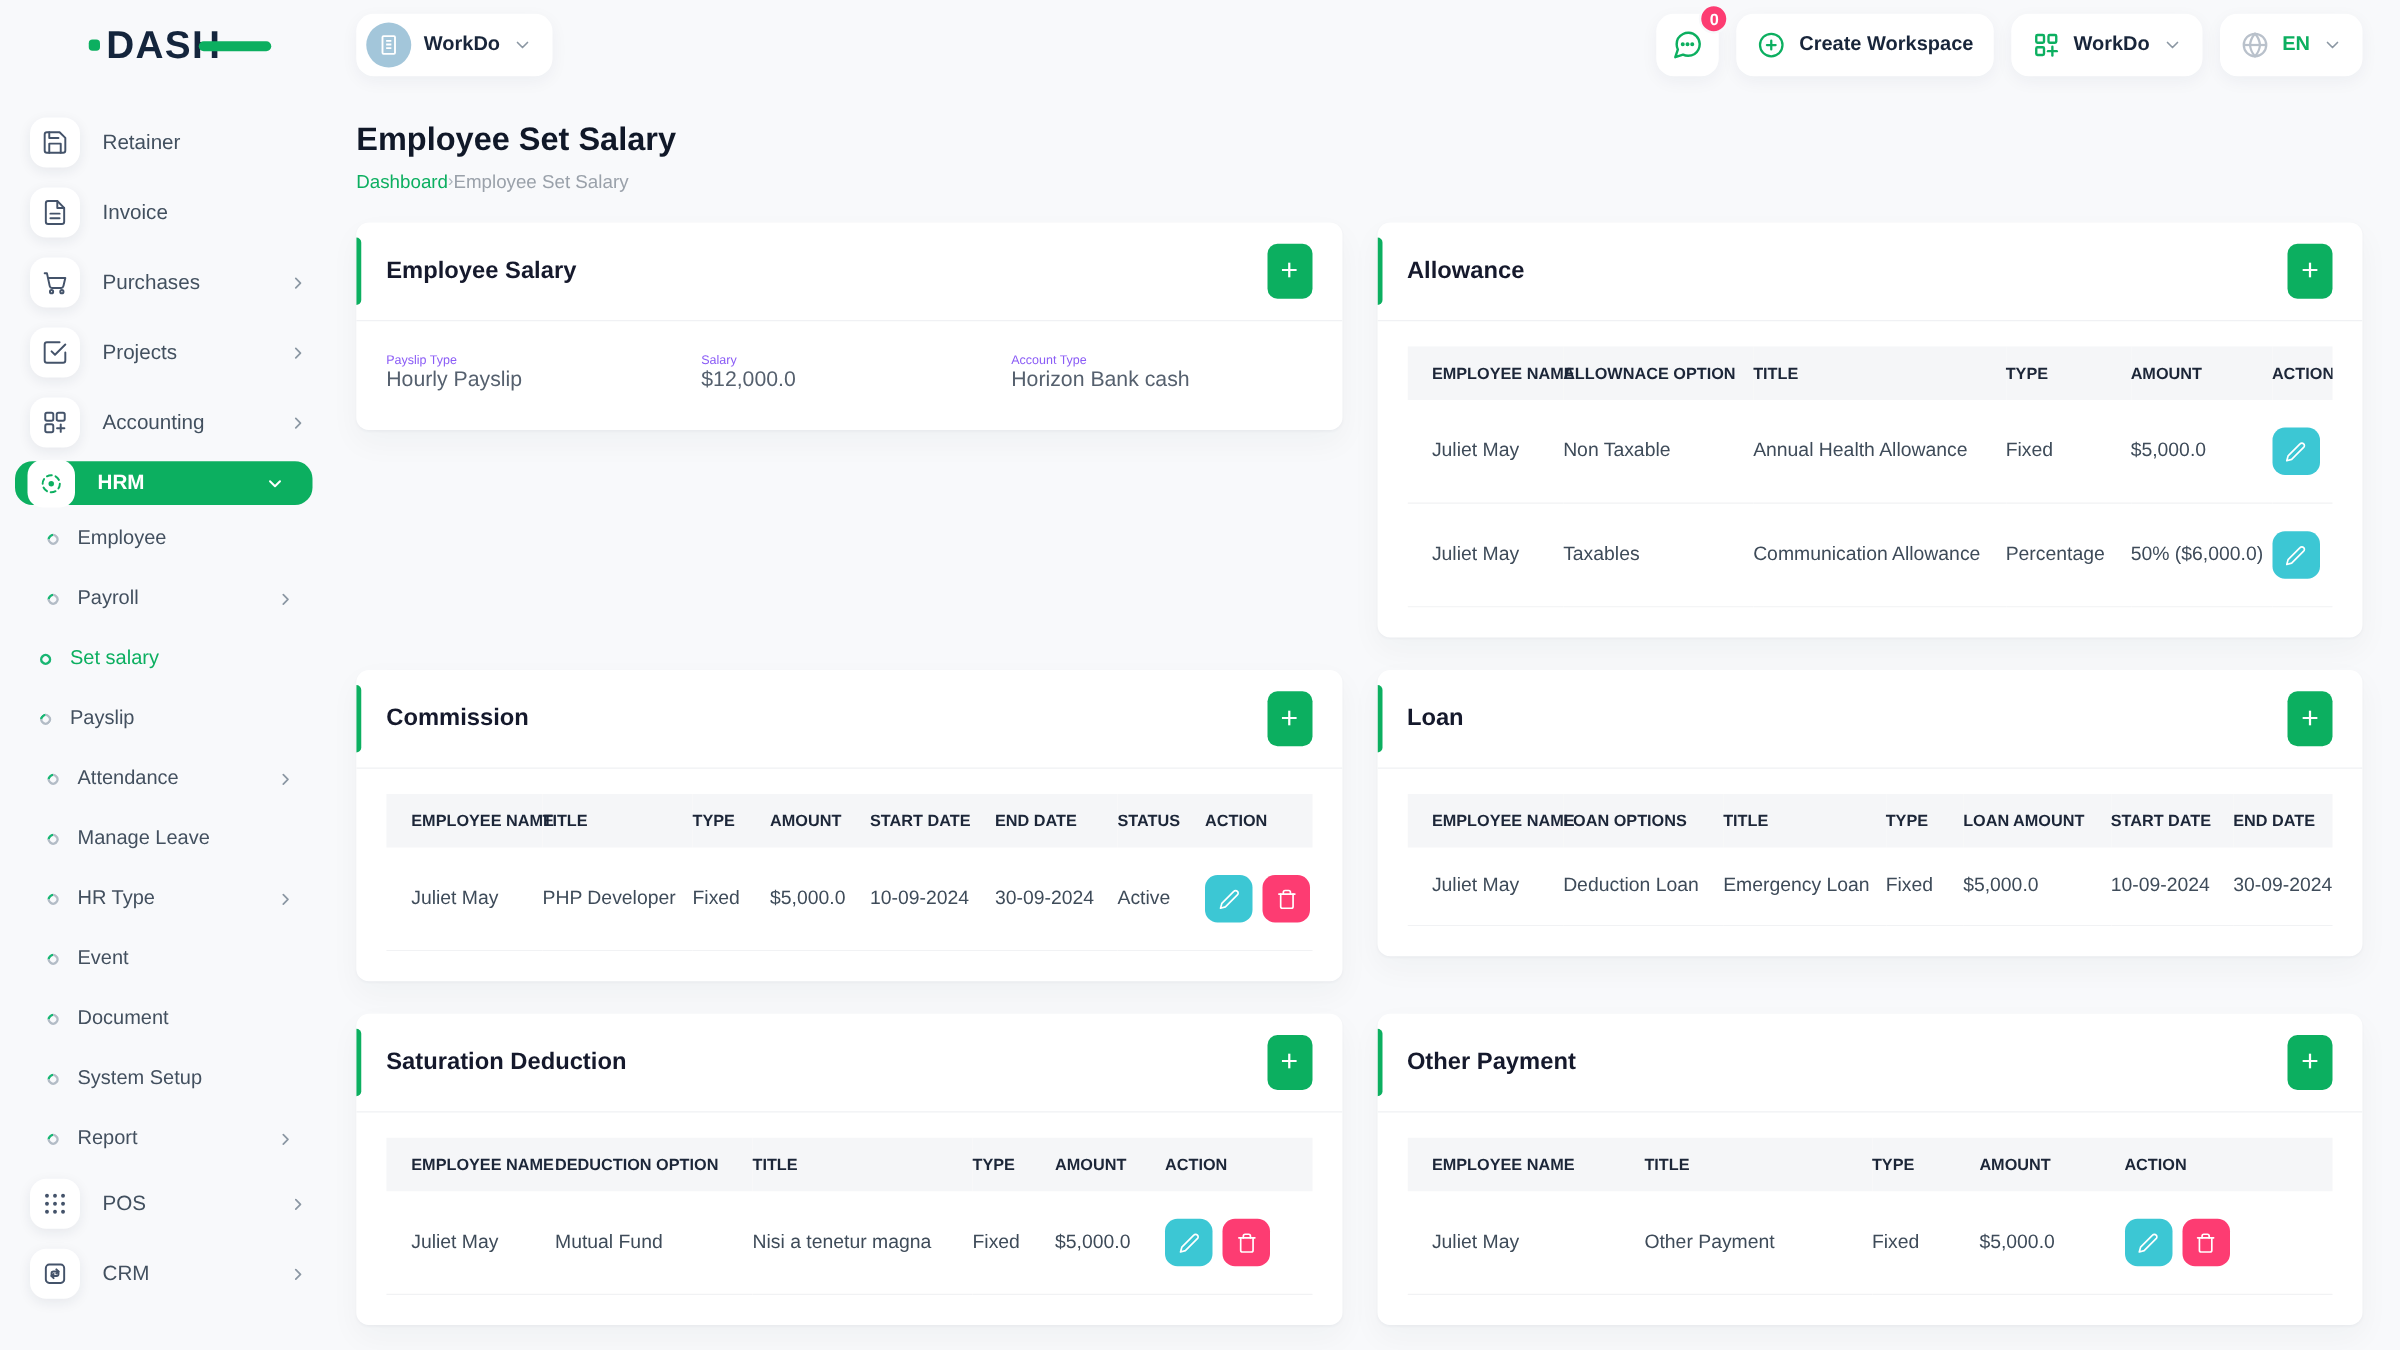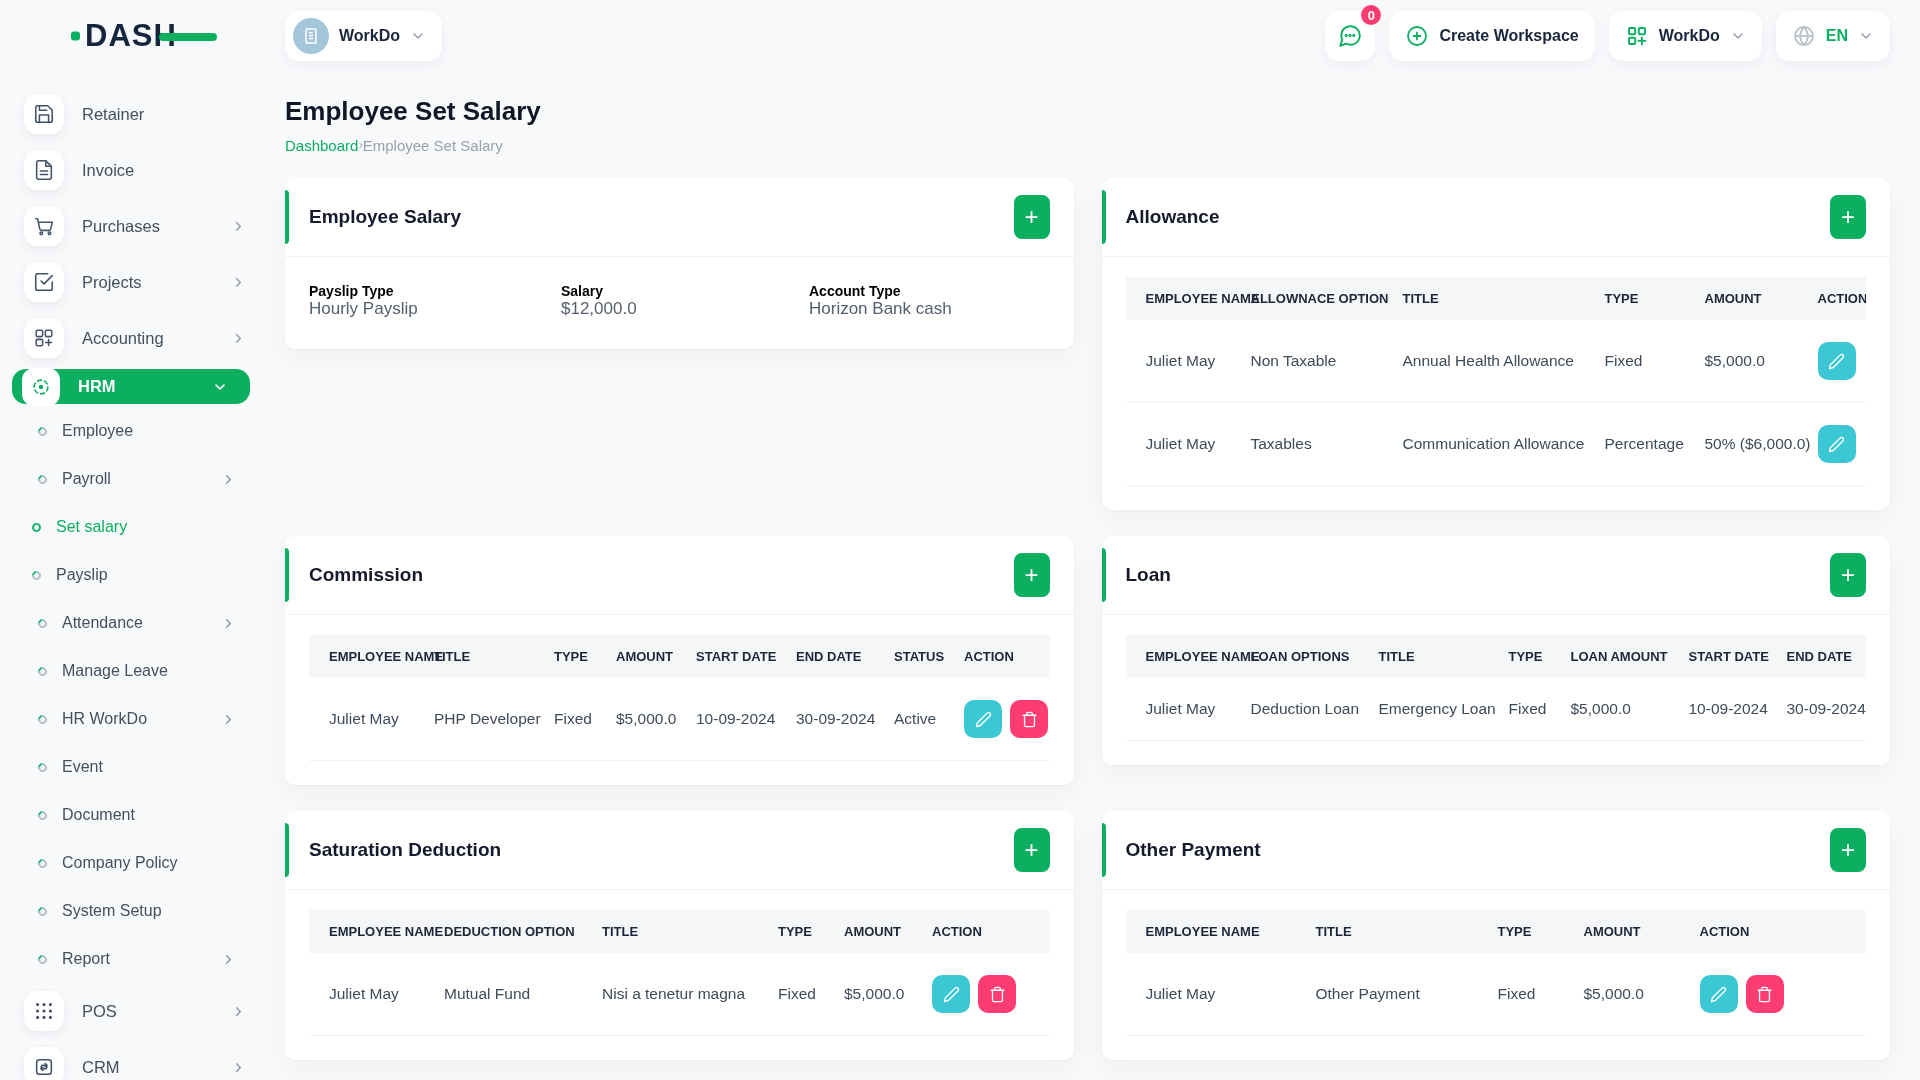--- a/index.html
+++ b/index.html
@@ -55,21 +55,21 @@
   .bc-sep { color:#aab2bb; font-size:13px; }
   .bc-cur { color:#9aa1aa; }
   .rows { margin-top:24px; display:flex; flex-direction:column; gap:26px; }
   .row2 { display:grid; grid-template-columns:1fr 1fr; gap:28px; align-items:start; }
   .card { background:#fff; border-radius:10px; box-shadow:0 10px 25px rgba(20,40,60,.04), 0 1px 2px rgba(20,40,60,.03); overflow:hidden; }
   .card-header { position:relative; display:flex; align-items:center; justify-content:space-between; padding:17px 24px; border-bottom:1px solid #f0f1f4; }
   .card-header::before { content:""; position:absolute; left:0; top:12px; bottom:12px; width:4px; border-radius:0 4px 4px 0; background:var(--accent); }
   .card-title { font-size:19px; font-weight:700; color:var(--ink); }
   .add-btn { width:36px; height:44px; border:none; border-radius:8px; background:var(--accent); color:#fff; font-size:24px; font-weight:400; line-height:1; cursor:pointer; display:grid; place-items:center; }
   .salary-fields { padding:26px 24px 30px 24px; display:grid; grid-template-columns:252px 248px 1fr; }
-  .f-label { font-size:14px; font-weight:700; color:#000000; }
+  .f-label { font-size:10px; font-weight:400; color:#8b5cf6; }
   .f-value { margin-top:0; font-size:17px; color:#55606e; }
   .table-wrap { margin:20px 24px 24px 24px; overflow:hidden; }
   table { border-collapse:collapse; table-layout:fixed; }
   th { background:#f5f6f8; text-align:left; font-size:13px; font-weight:700; color:#1c2638; padding:14px 10px 14px 0; white-space:nowrap; }
   td { padding:22px 10px 22px 0; font-size:15.5px; color:#3e4b59; white-space:nowrap; border-bottom:1px solid #f1f2f4; }
   th:first-child, td:first-child { padding-left:20px; }
   .act-btn { width:38px; height:38px; border:none; border-radius:10px; color:#fff; display:inline-grid; place-items:center; cursor:pointer; margin-right:8px; vertical-align:middle; }
   .act-btn.edit { background:var(--teal); }
   .act-btn.del { background:var(--pink); }
   svg { display:block; }
@@ -276,38 +276,34 @@
             <polyline points="9 6 15 12 9 18"></polyline>
           </svg>
         </span>
       </div>
       <div class="sub-item">
         <span class="bullet"></span>
         <span>Manage Leave</span>
       </div>
       <div class="sub-item">
         <span class="bullet"></span>
-        <span>HR WorkDo</span>
+        <span>HR Type</span>
         <span class="chev nav-chev">
           <svg width="15" height="15" viewBox="0 0 24 24" fill="none" stroke="currentColor" stroke-width="2.2" stroke-linecap="round" stroke-linejoin="round">
             <polyline points="9 6 15 12 9 18"></polyline>
           </svg>
         </span>
       </div>
       <div class="sub-item">
         <span class="bullet"></span>
         <span>Event</span>
       </div>
       <div class="sub-item">
         <span class="bullet"></span>
         <span>Document</span>
-      </div>
-      <div class="sub-item">
-        <span class="bullet"></span>
-        <span>Company Policy</span>
       </div>
       <div class="sub-item">
         <span class="bullet"></span>
         <span>System Setup</span>
       </div>
       <div class="sub-item">
         <span class="bullet"></span>
         <span>Report</span>
         <span class="chev nav-chev">
           <svg width="15" height="15" viewBox="0 0 24 24" fill="none" stroke="currentColor" stroke-width="2.2" stroke-linecap="round" stroke-linejoin="round">

